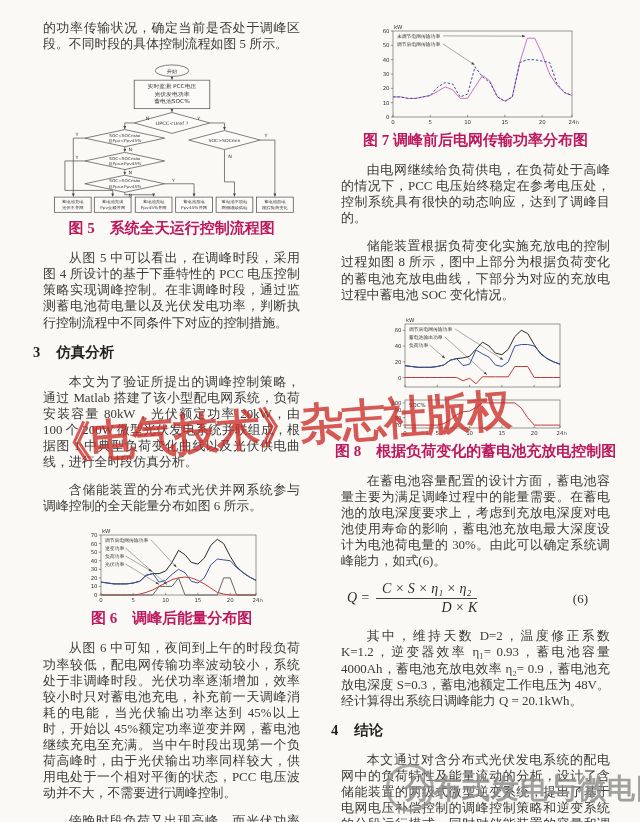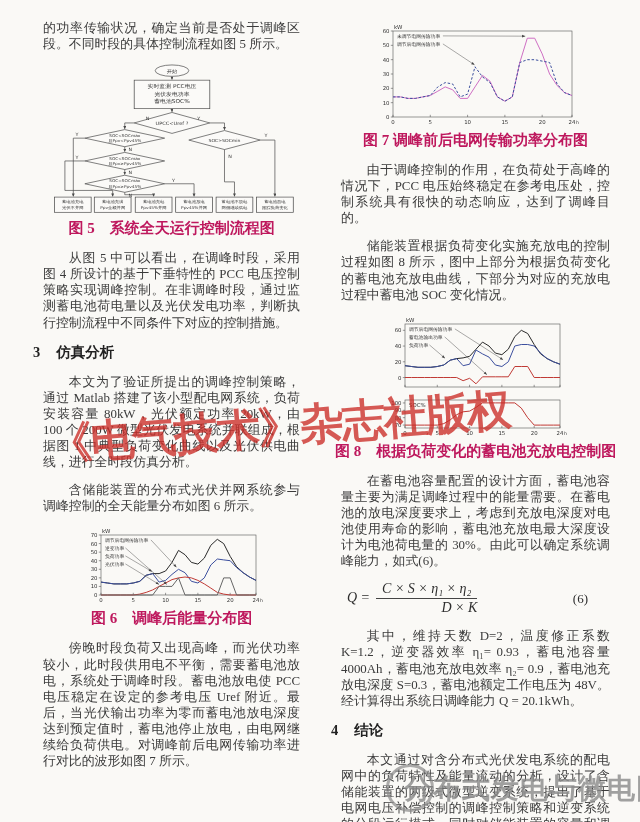--- a/index.html
+++ b/index.html
@@ -178,20 +178,21 @@
             <text x="26" y="31.5" font-size="4.8">负荷功率</text>
             <line x1="46.4" y1="29.9" x2="72.95833333333333" y2="45.57142857142857" stroke="#444" stroke-width="0.45"></line>
             <polygon points="72.95833333333333,45.57142857142857 70.86301951921986,42.82558443521375 69.54170665068644,45.06481026202264" fill="#444"></polygon>
             <text x="26" y="39.5" font-size="4.8">光伏功率</text>
             <line x1="46.4" y1="37.9" x2="80.0625" y2="58.42857142857143" stroke="#444" stroke-width="0.45"></line>
             <polygon points="80.0625,58.42857142857143 78.00730159253003,55.65257439940644 76.65359457950369,57.87236657951774" fill="#444"></polygon>
           </svg>
       </div>
       <div class="cap">图 6　调峰后能量分布图</div>
 
+      <p class="body indent">从图 6 中可知，夜间到上午的时段负荷功率较低，配电网传输功率波动较小，系统处于非调峰时段。光伏功率逐渐增加，效率较小时只对蓄电池充电，补充前一天调峰消耗的电能，当光伏输出功率达到 45%以上时，开始以 45%额定功率逆变并网，蓄电池继续充电至充满。当中午时段出现第一个负荷高峰时，由于光伏输出功率同样较大，供用电处于一个相对平衡的状态，PCC 电压波动并不大，不需要进行调峰控制。</p>
       <p class="body indent">傍晚时段负荷又出现高峰，而光伏功率较小，此时段供用电不平衡，需要蓄电池放电，系统处于调峰时段。蓄电池放电使 PCC 电压稳定在设定的参考电压 Uref 附近。最后，当光伏输出功率为零而蓄电池放电深度达到预定值时，蓄电池停止放电，由电网继续给负荷供电。对调峰前后电网传输功率进行对比的波形如图 7 所示。</p>
     </div>
 
     <div class="col right">
       <div class="fig" style="margin-top:14px;">
         <svg width="210" height="108" viewBox="0 0 210 108">
             <rect x="22" y="9" width="179" height="86" fill="none" stroke="#555" stroke-width="0.6"></rect>
             <line x1="19.8" y1="95" x2="22" y2="95" stroke="#555" stroke-width="0.6"></line>
             <text x="18.5" y="97" text-anchor="end" font-size="5.4">0</text>
             <line x1="19.8" y1="80.66666666666667" x2="22" y2="80.66666666666667" stroke="#555" stroke-width="0.6"></line>
@@ -225,21 +226,21 @@
             <text x="26" y="15.5" font-size="4.8">未调节电网传输功率</text>
             <line x1="71.9" y1="13.9" x2="154.25" y2="14.166666666666671" stroke="#444" stroke-width="0.45"></line>
             <polygon points="154.25,14.166666666666671 151.05422642956754,12.856311262005292 151.04580712539982,15.456297630299812" fill="#444"></polygon>
             <text x="26" y="23.5" font-size="4.8">调节后电网传输功率</text>
             <line x1="71.9" y1="21.9" x2="103.53333333333333" y2="42.83333333333333" stroke="#444" stroke-width="0.45"></line>
             <polygon points="103.53333333333333,42.83333333333333 101.58214653144378,39.983268410540866 100.1473159558154,42.151507608425156" fill="#444"></polygon>
           </svg>
       </div>
       <div class="cap">图 7  调峰前后电网传输功率分布图</div>
 
-      <p class="body indent">由于调峰控制的作用，在负荷处于高峰的情况下，PCC 电压始终稳定在参考电压处，控制系统具有很快的动态响应，达到了调峰目的。</p>
+      <p class="body indent">由电网继续给负荷供电，在负荷处于高峰的情况下，PCC 电压始终稳定在参考电压处，控制系统具有很快的动态响应，达到了调峰目的。</p>
       <p class="body indent">储能装置根据负荷变化实施充放电的控制过程如图 8 所示，图中上部分为根据负荷变化的蓄电池充放电曲线，下部分为对应的充放电过程中蓄电池 SOC 变化情况。</p>
 
       <div class="fig">
         <svg width="186" height="76" viewBox="0 0 186 76">
             <rect x="22" y="9" width="155" height="63" fill="none" stroke="#555" stroke-width="0.6"></rect>
             <line x1="19.8" y1="62.55" x2="22" y2="62.55" stroke="#555" stroke-width="0.6"></line>
             <text x="18.5" y="64.55" text-anchor="end" font-size="5.4">0</text>
             <line x1="19.8" y1="46.8" x2="22" y2="46.8" stroke="#555" stroke-width="0.6"></line>
             <text x="18.5" y="48.8" text-anchor="end" font-size="5.4">20</text>
             <line x1="19.8" y1="31.049999999999997" x2="22" y2="31.049999999999997" stroke="#555" stroke-width="0.6"></line>

